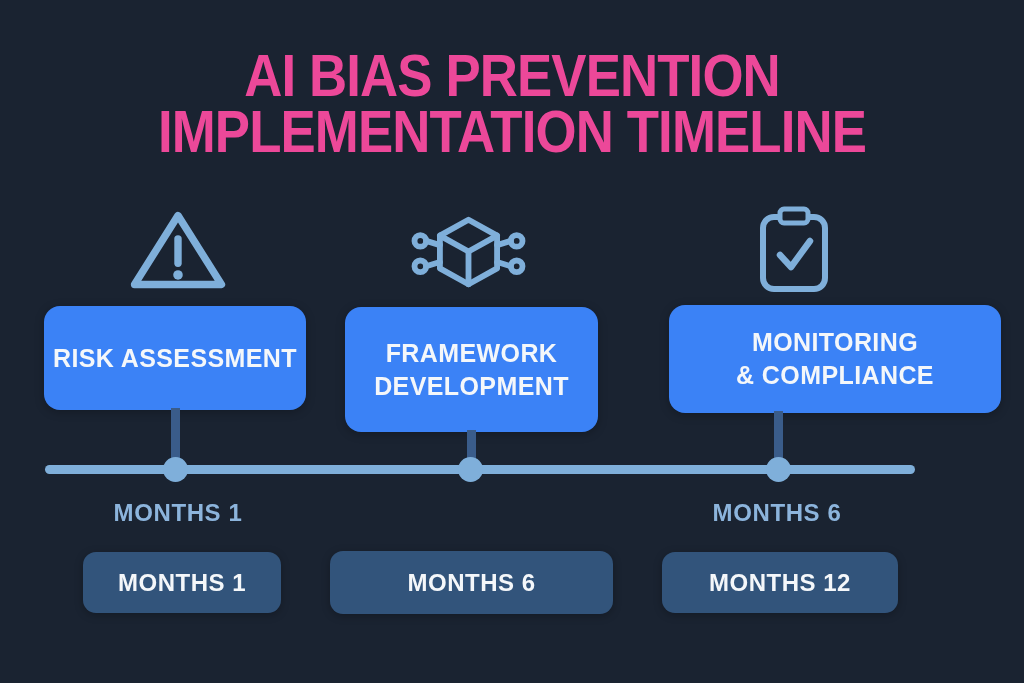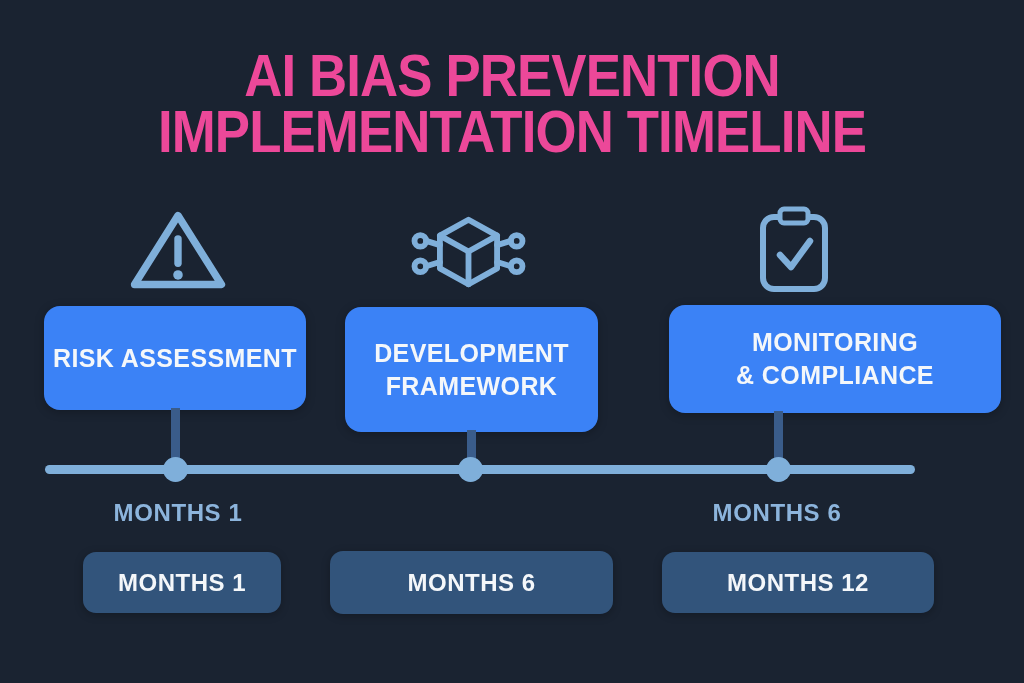--- a/index.html
+++ b/index.html
@@ -154,22 +154,22 @@
       <rect x="26" y="5" width="28" height="14" rx="4" fill="#1a2331" stroke="#7fafda" stroke-width="5"></rect>
       <path d="M26 51 L37 63 L56 37" stroke="#7fafda" stroke-width="6.5" stroke-linecap="round" stroke-linejoin="round"></path>
     </svg>
   </div>
 
   <div class="card" style="left:44px; top:306px; width:262px; height:104px;">
     <span class="card-line">RISK ASSESSMENT</span>
   </div>
 
   <div class="card" style="left:345px; top:307px; width:253px; height:125px;">
+    <span class="card-line">FRAMEWORK</span>
     <span class="card-line">DEVELOPMENT</span>
-    <span class="card-line">FRAMEWORK</span>
   </div>
 
   <div class="card" style="left:633px; top:305px; width:332px; height:108px;margin-left:36px;">
     <span class="card-line">MONITORING</span>
     <span class="card-line">&amp; COMPLIANCE</span>
   </div>
 
   <div class="stem" style="left:171px; top:408px; height:61px;"></div>
   <div class="stem" style="left:467px; top:430px; height:39px;"></div>
   <div class="stem" style="left:774px; top:411px; height:58px;"></div>
@@ -181,17 +181,17 @@
 
   <div class="axis-label" style="left:48px;">MONTHS 1</div>
   <div class="axis-label" style="left:647px;">MONTHS 6</div>
 
   <div class="pill" style="left:83px; top:552px; width:198px; height:61px;">
     <span class="pill-text">MONTHS 1</span>
   </div>
   <div class="pill" style="left:330px; top:551px; width:283px; height:63px;">
     <span class="pill-text">MONTHS 6</span>
   </div>
-  <div class="pill" style="left:662px; top:552px; width:272px; height:61px;">
+  <div class="pill" style="left:662px; top:552px; width:236px; height:61px;">
     <span class="pill-text">MONTHS 12</span>
   </div>
 
 </div>
 
 </body></html>

